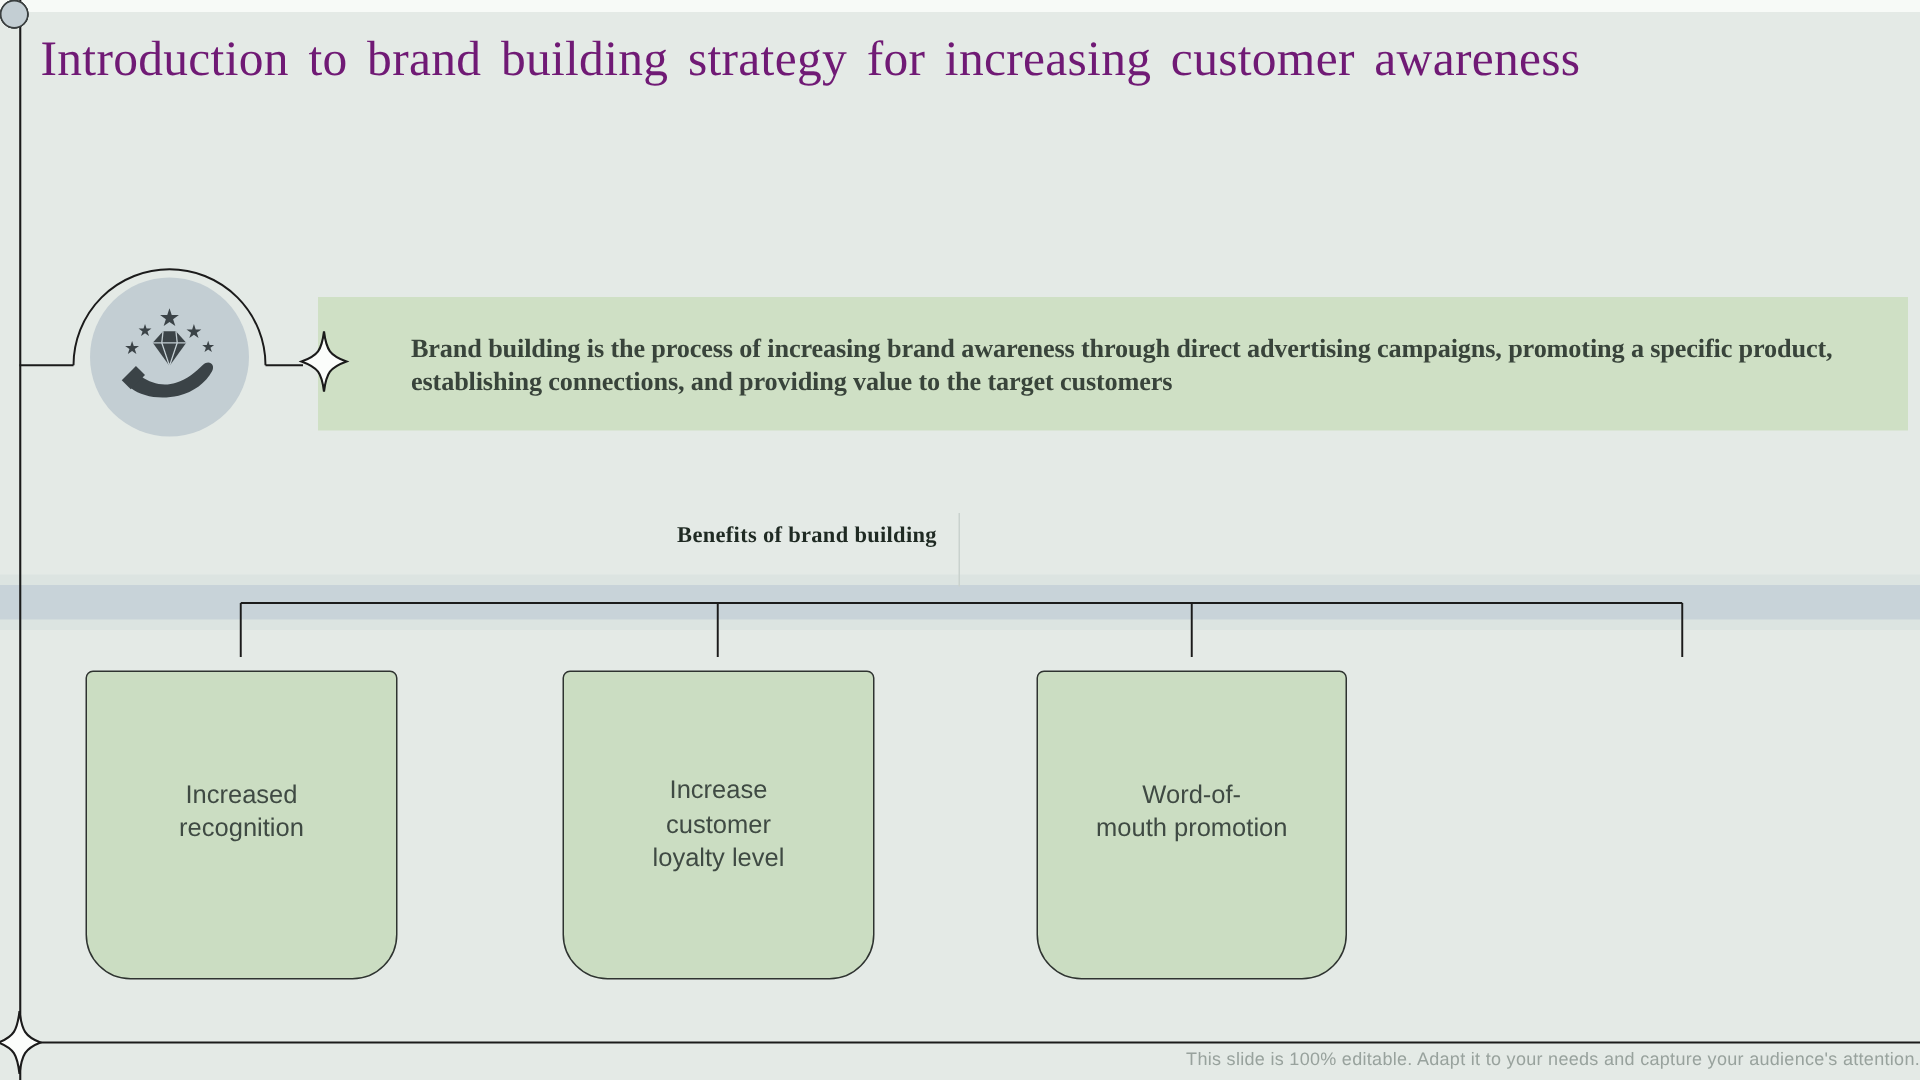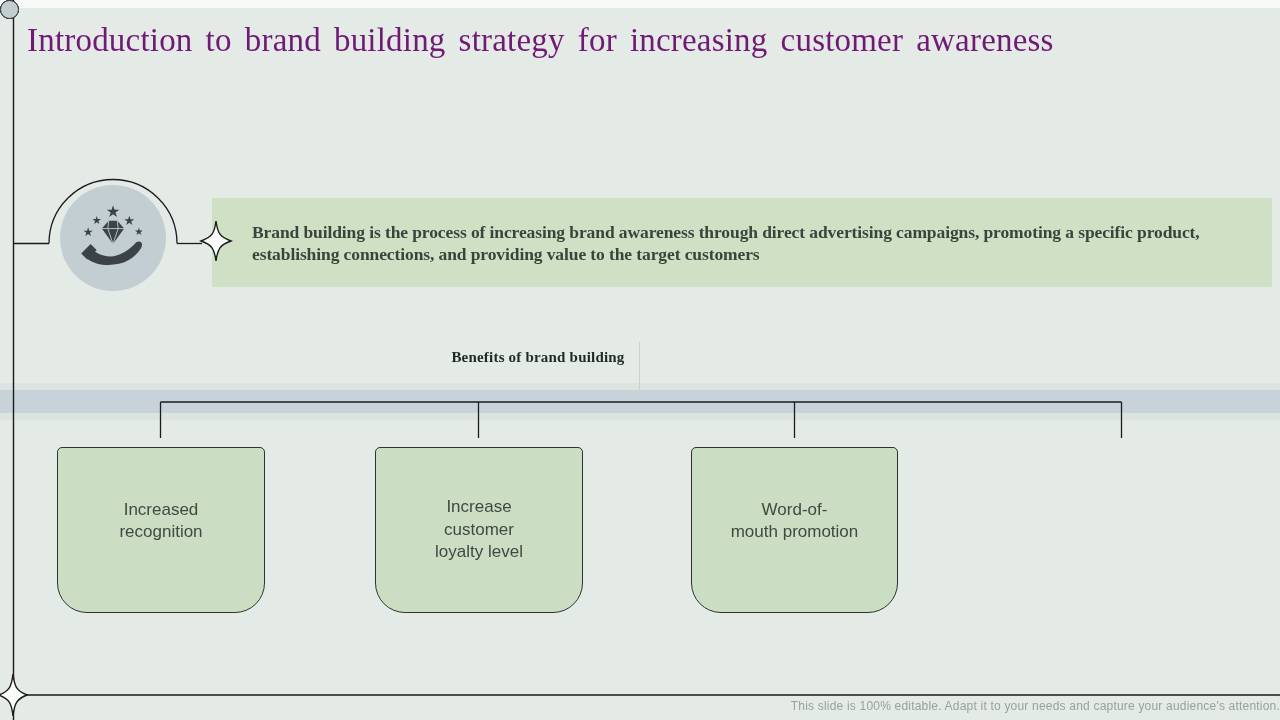--- a/index.html
+++ b/index.html
@@ -26,21 +26,21 @@
   .band-light{position:absolute;left:0;top:383px;width:1280px;height:37px;background:#dce4e1;z-index:0;}
   .band{position:absolute;left:0;top:390px;width:1280px;height:23px;background:#c8d3d9;z-index:0;}
   .center-guide{position:absolute;left:639px;top:342px;width:1px;height:49px;background:#c9d2ce;z-index:0;}
   
   .hub-circle{
     position:absolute;left:60px;top:185px;width:106px;height:106px;border-radius:50%;
     background:#c3ced3;z-index:2;display:flex;align-items:center;justify-content:center;
   }
   .banner{
     position:absolute;left:212px;top:198px;width:1060px;height:89px;background:#cfe0c5;
-    z-index:2;display:flex;align-items:center;box-sizing:border-box;padding-left:40px;
+    z-index:2;display:flex;align-items:center;box-sizing:border-box;padding-left:62px;
   }
   .banner p{
     margin:0;width:992px;
     font-family:"Liberation Serif",serif;font-weight:700;
     font-size:17.5px;line-height:22px;letter-spacing:-0.1px;color:#39443b;
   }
   .sparkle{position:absolute;z-index:3;}
   .sparkle.mid{left:199px;top:219px;}
   .sparkle.bottom{left:-3px;top:672px;}
   
@@ -51,21 +51,21 @@
   }
   .node{
     position:absolute;width:17px;height:17px;border-radius:50%;
     background:#c3ced3;border:1.5px solid #3a3f3f;box-sizing:content-box;z-index:3;
   }
   .node:nth-of-type(1){left:151px;top:437px;}
   .node:nth-of-type(2){left:469px;top:437px;}
   .node:nth-of-type(3){left:785px;top:437px;}
   .node:nth-of-type(4){left:1112px;top:437px;}
   .benefit-card{
-    position:absolute;top:447px;width:208px;height:166px;box-sizing:border-box;
+    position:absolute;top:447px;width:208px;height:206px;box-sizing:border-box;
     background:#cbddc2;border:1px solid #2e3330;
     border-radius:5px 5px 30px 30px;z-index:2;
     display:flex;align-items:center;justify-content:center;
   }
   .benefit-card.c1{left:57px;}
   .benefit-card.c2{left:375px;}
   .benefit-card.c3{left:691px;width:207px;}
   .benefit-card.c4{left:1018px;}
   .benefit-label{
     font-size:17px;line-height:22.5px;color:#3f4a43;text-align:center;

